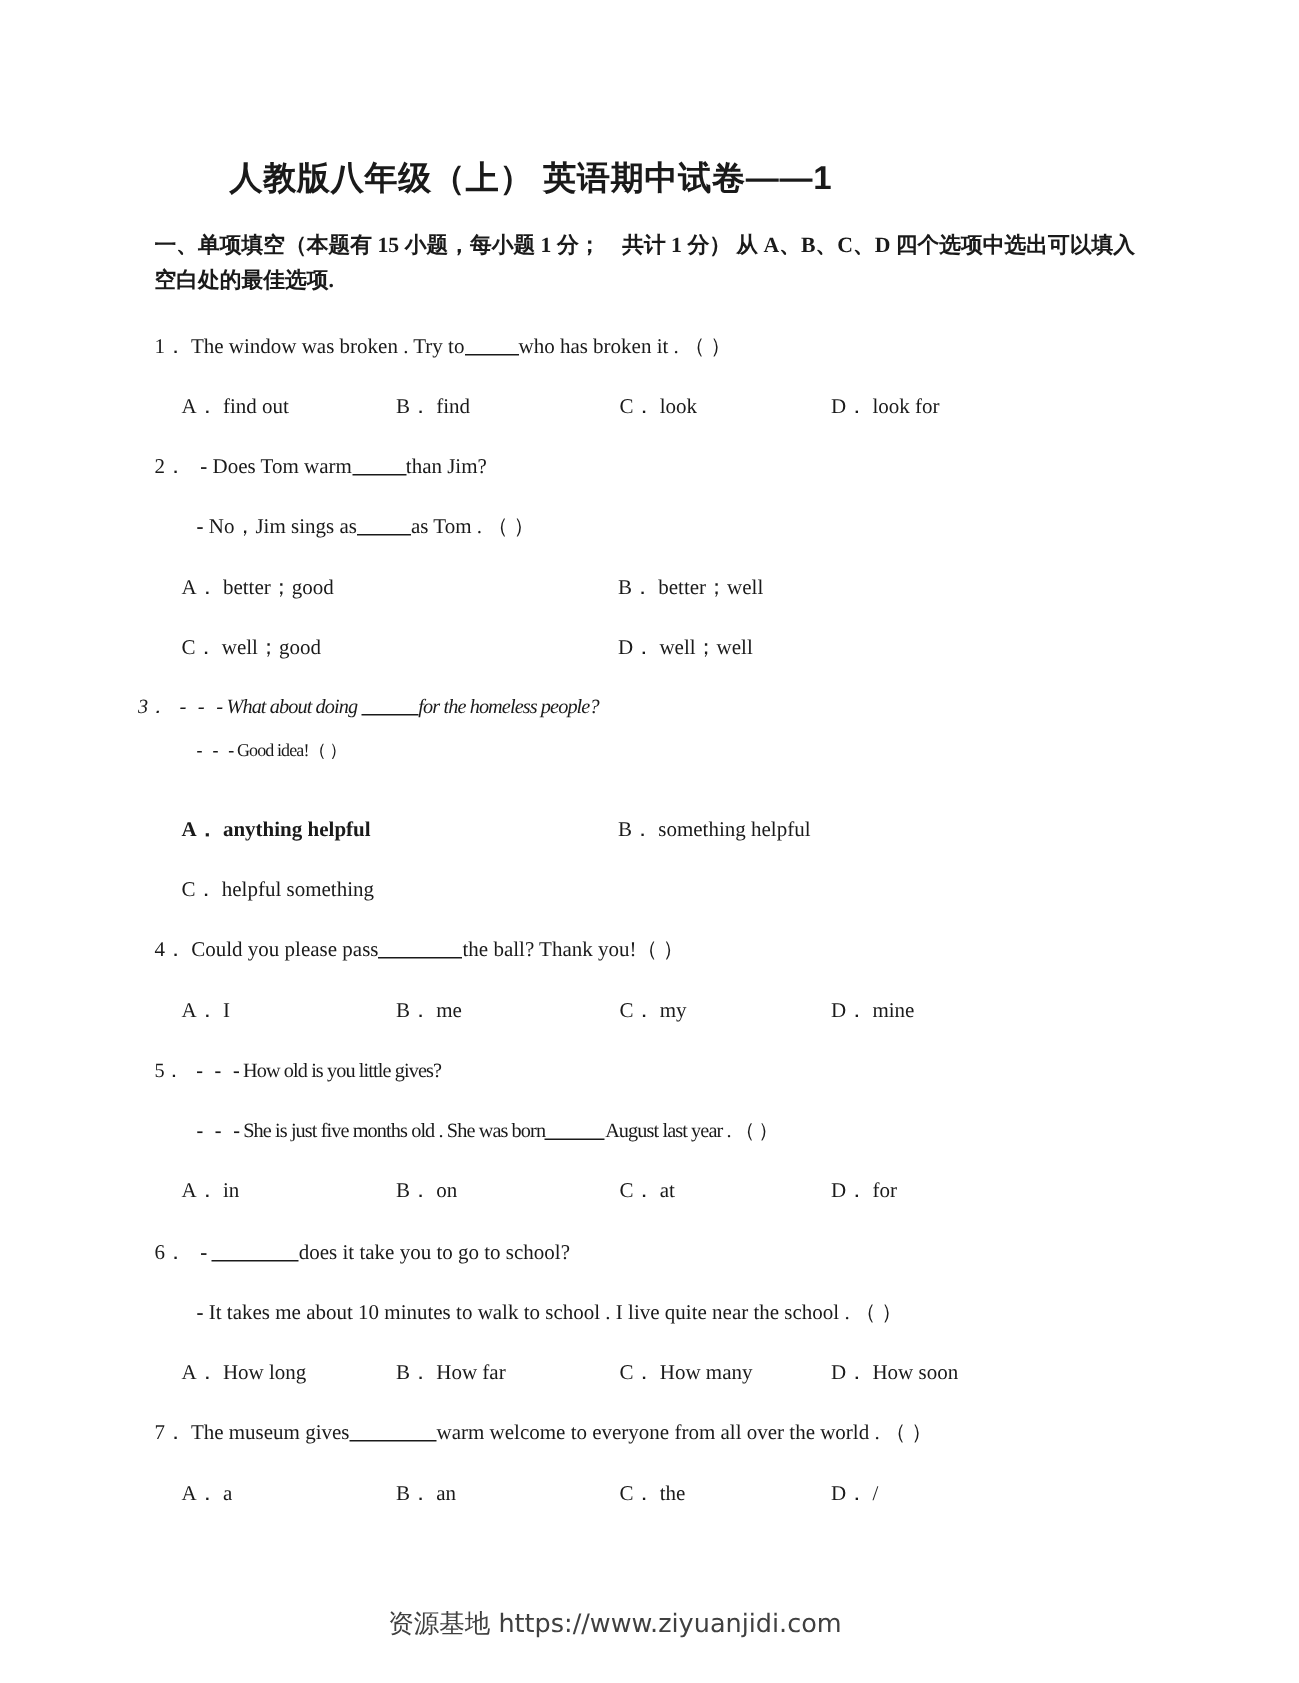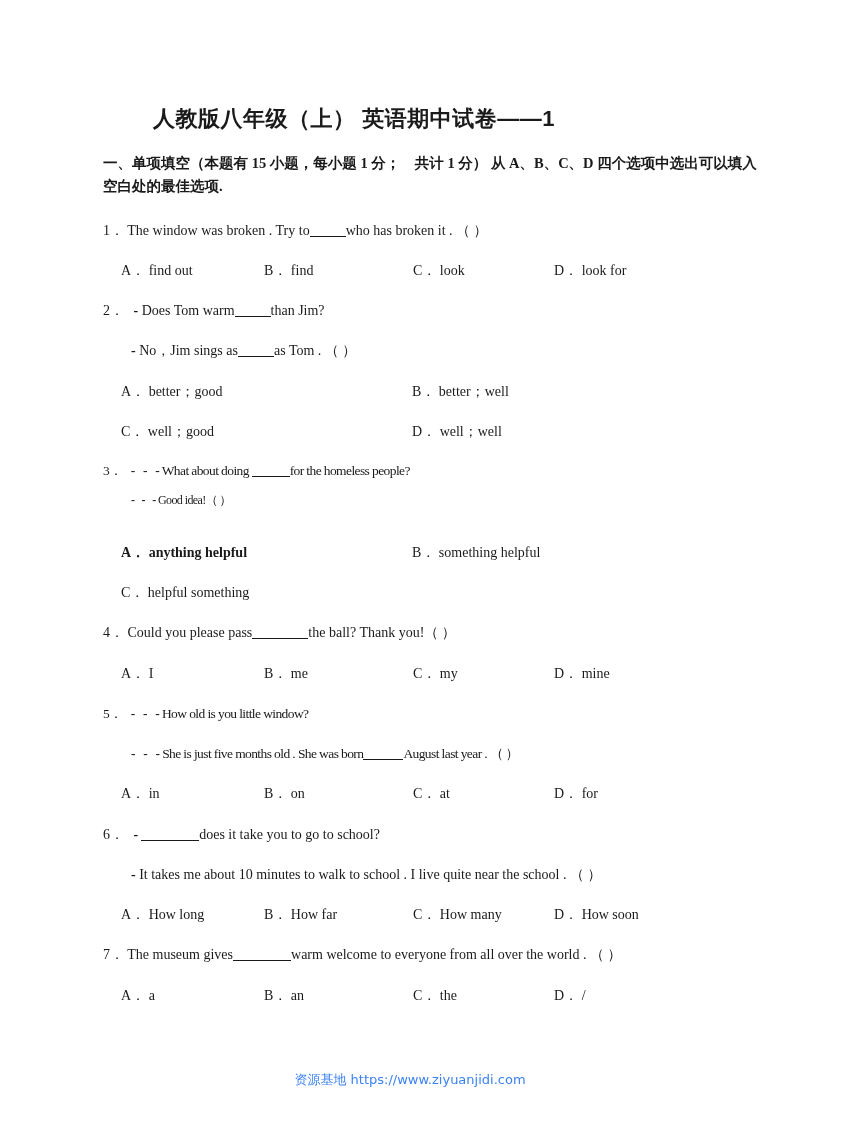--- a/index.html
+++ b/index.html
@@ -8,21 +8,21 @@
   .abs { position:absolute; white-space:nowrap; }
   .title { left:0; width:708px; top:104px; text-align:center;
            font-family:"Liberation Sans","DejaVu Sans",sans-serif;
            font-weight:bold; font-size:22px; letter-spacing:0.5px; }
   .instr { left:103px; font-weight:bold; font-size:14.5px; }
   .q { font-size:14px; }
   .blank { display:inline-block; border-bottom:1px solid #1a1a1a; height:1em; vertical-align:-2px; }
   .dash { font-weight:bold; }
   .compact { letter-spacing:-0.6px; font-size:13.5px; }
   .footer { left:0; width:820px; top:1071px; text-align:center;
-            font-family:"DejaVu Sans",sans-serif; font-size:13px; color:#3b82f6; }
+            font-family:"DejaVu Sans",sans-serif; font-size:17px; color:#404040; }
 </style>
 </head>
 <body>
 
 <div class="abs title">人教版八年级（上） 英语期中试卷——1</div>
 
 <div class="abs instr" style="top:154px;">一、单项填空（本题有 15 小题，每小题 1 分；　共计 1 分）  从 A、B、C、D 四个选项中选出可以填入</div>
 <div class="abs instr" style="top:177px;">空白处的最佳选项.</div>
 
 <div class="abs q" style="left:103px; top:222px;">
@@ -41,21 +41,21 @@
 </div>
 <div class="abs q" style="left:131px; top:342px;">
   <span class="dash">-</span>
   <span>No，Jim sings as</span><span class="blank" style="width:36px;"></span><span>as Tom .  （        ）</span>
 </div>
 <div class="abs q" style="left:121px; top:383px;"><span>A．</span> <span>better；good</span></div>
 <div class="abs q" style="left:412px; top:383px;"><span>B．</span> <span>better；well</span></div>
 <div class="abs q" style="left:121px; top:423px;"><span>C．</span> <span>well；good</span></div>
 <div class="abs q" style="left:412px; top:423px;"><span>D．</span> <span>well；well</span></div>
 
-<div class="abs q compact" style="left:103px; top:462px;">
+<div class="abs q compact" style="left:92px; top:462px;font-style:italic;">
   <span>3．</span>
   <span class="dash" style="margin-left:6px; white-space:pre;">-   -   -</span>
   <span>What about doing</span> <span class="blank" style="width:38px;"></span><span>for the homeless people?</span>
 </div>
 <div class="abs q compact" style="left:131px; top:492px; font-size:12px;">
   <span class="dash" style="white-space:pre;">-   -   -</span>
   <span>Good idea!（        ）</span>
 </div>
 <div class="abs q" style="left:121px; top:544px;font-weight:bold;"><span>A．</span> <span>anything helpful</span></div>
 <div class="abs q" style="left:412px; top:544px;"><span>B．</span> <span>something helpful</span></div>
@@ -66,21 +66,21 @@
   <span>Could you please pass</span><span class="blank" style="width:56px;"></span><span>the ball?   Thank you!（        ）</span>
 </div>
 <div class="abs q" style="left:121px; top:665px;"><span>A．</span> <span>I</span></div>
 <div class="abs q" style="left:264px; top:665px;"><span>B．</span> <span>me</span></div>
 <div class="abs q" style="left:413px; top:665px;"><span>C．</span> <span>my</span></div>
 <div class="abs q" style="left:554px; top:665px;"><span>D．</span> <span>mine</span></div>
 
 <div class="abs q compact" style="left:103px; top:705px;">
   <span>5．</span>
   <span class="dash" style="margin-left:6px; white-space:pre;">-   -   -</span>
-  <span>How old is you little window?</span>
+  <span>How old is you little gives?</span>
 </div>
 <div class="abs q compact" style="left:131px; top:745px;">
   <span class="dash" style="white-space:pre;">-   -   -</span>
   <span>She is just five months old .   She was born</span><span class="blank" style="width:40px;"></span><span>August last year .  （        ）</span>
 </div>
 <div class="abs q" style="left:121px; top:785px;"><span>A．</span> <span>in</span></div>
 <div class="abs q" style="left:264px; top:785px;"><span>B．</span> <span>on</span></div>
 <div class="abs q" style="left:413px; top:785px;"><span>C．</span> <span>at</span></div>
 <div class="abs q" style="left:554px; top:785px;"><span>D．</span> <span>for</span></div>
 

